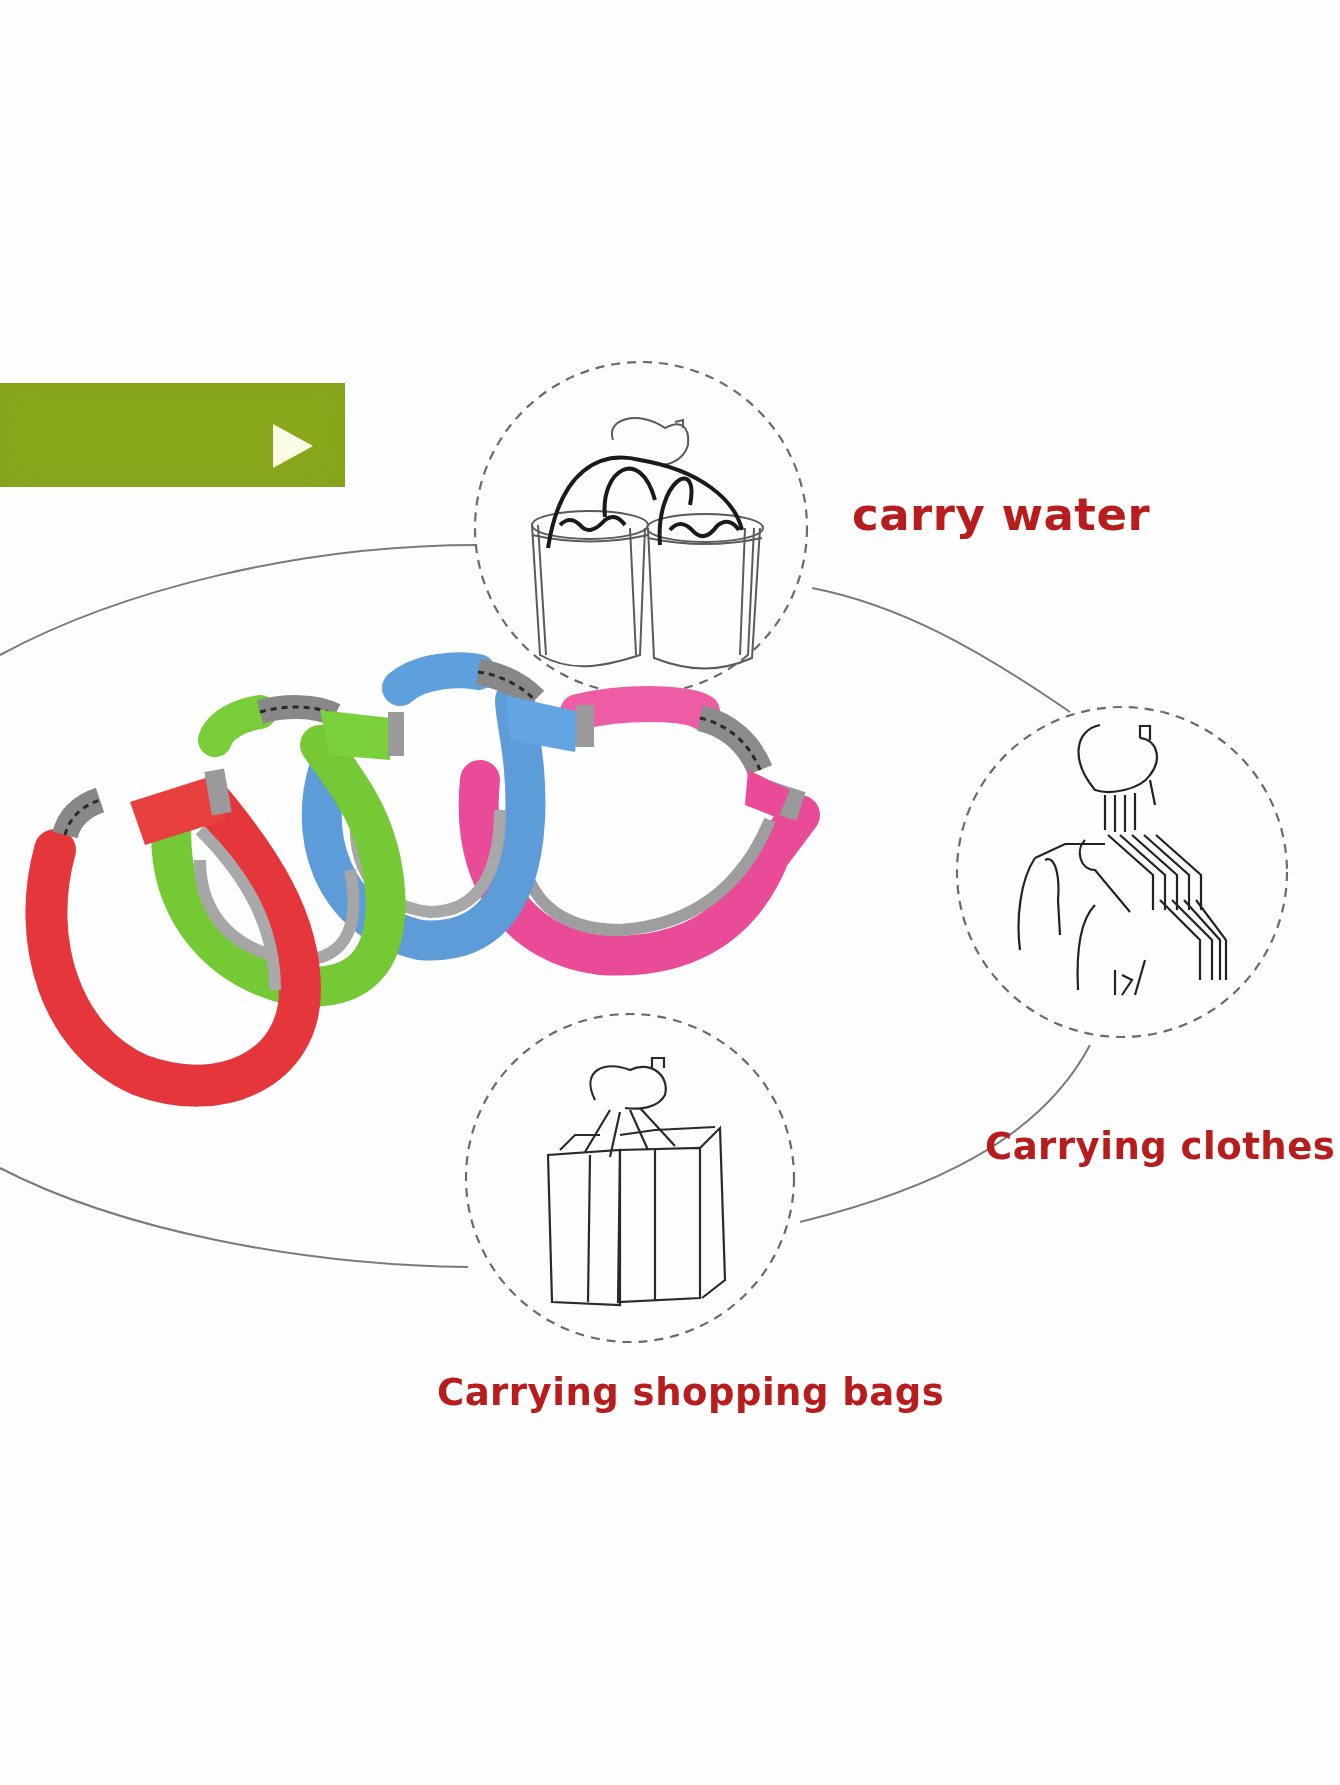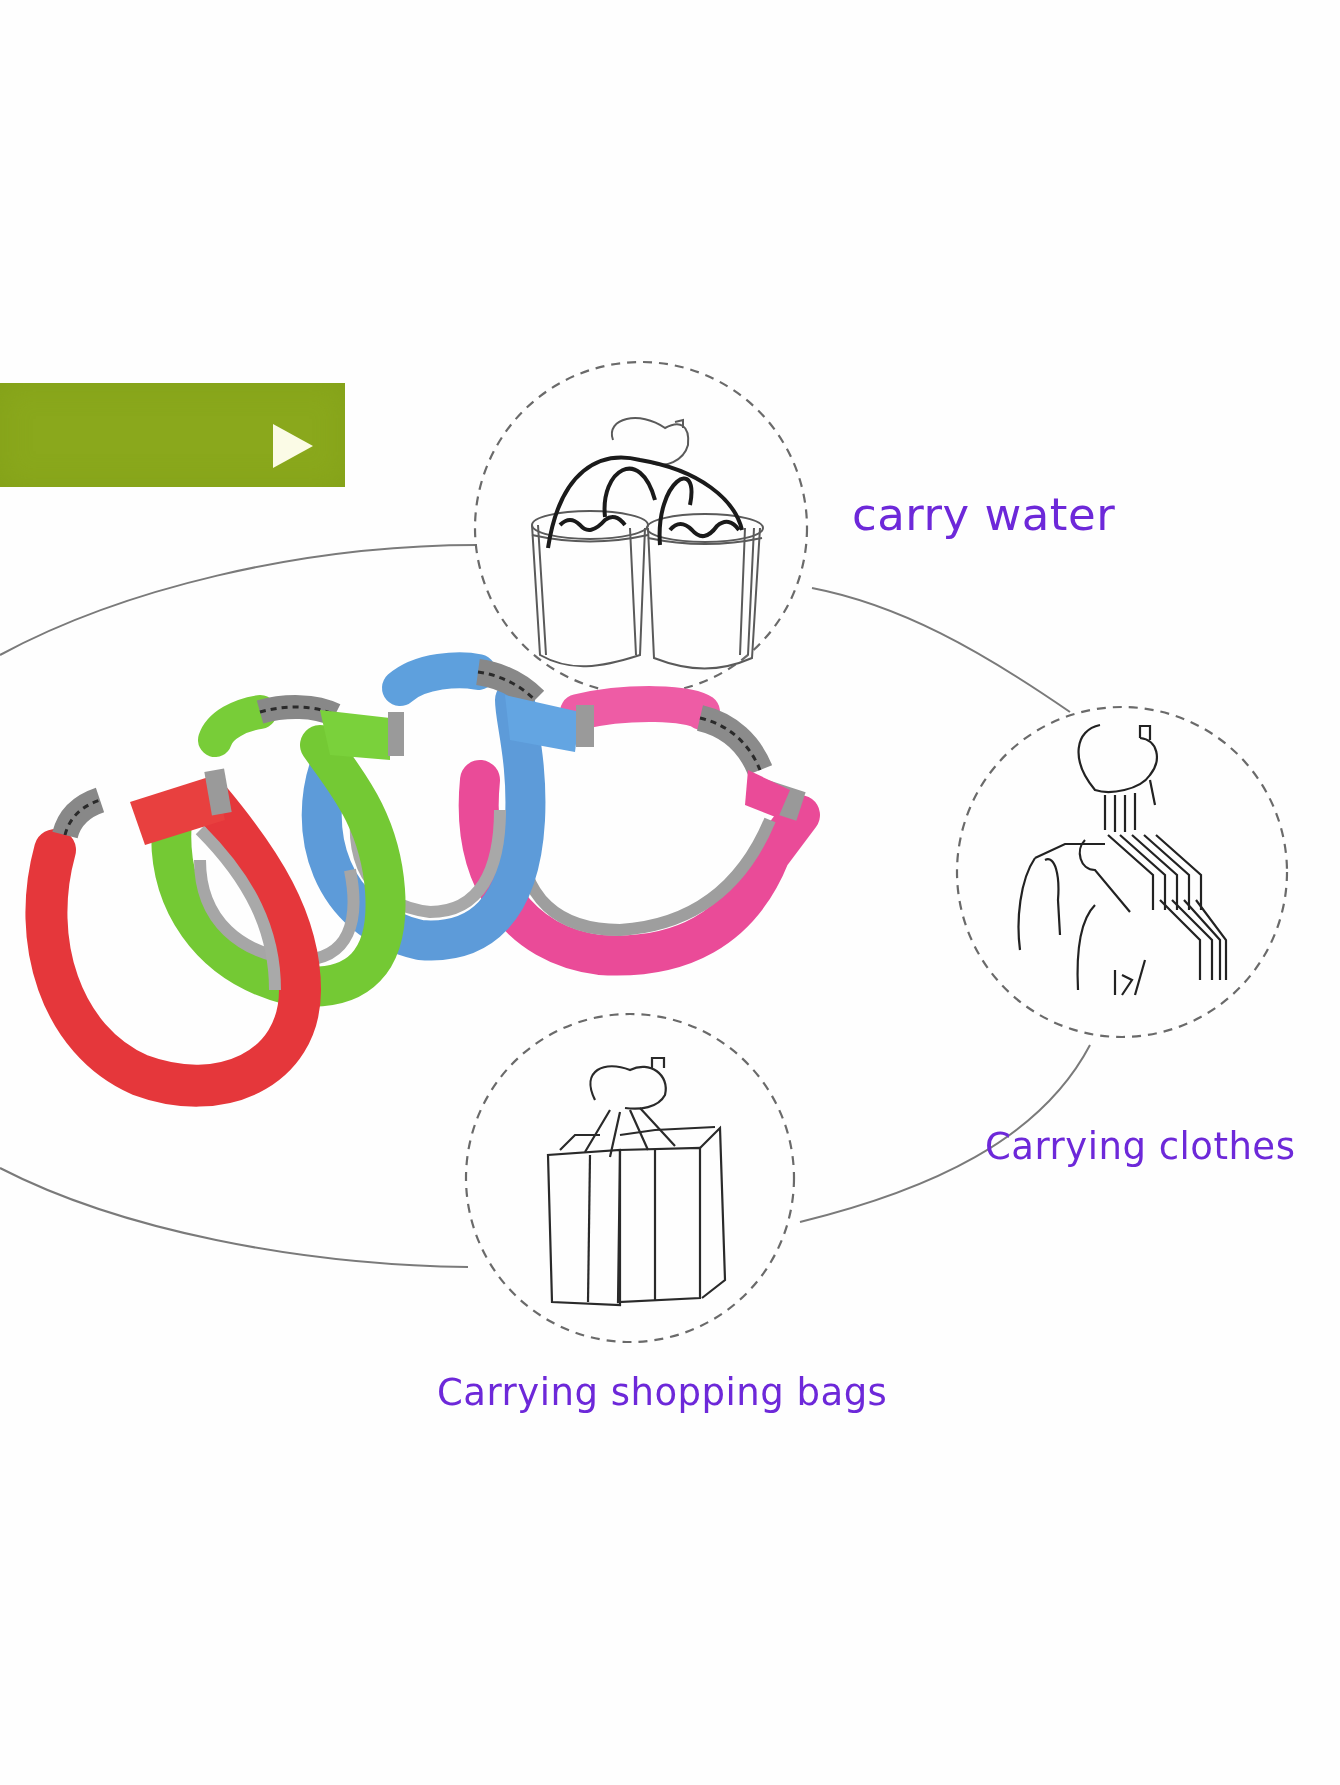--- a/index.html
+++ b/index.html
@@ -21,21 +21,21 @@
       font-size: 30px; font-weight: bold; filter: blur(6px);
       letter-spacing: 4px;
     }
     .play-icon {
       position: absolute; left: 273px; top: 41px; width: 0; height: 0;
       border-top: 22px solid transparent;
       border-bottom: 22px solid transparent;
       border-left: 40px solid #fbfbe6;
     }
     .label {
-      position: absolute; color: #6d28d9; font-weight: normal;
+      position: absolute; color: #b91c1c; font-weight: bold;
       font-family: "DejaVu Sans", sans-serif; white-space: nowrap;
       letter-spacing: 0.5px;
     }
     .label-water { left: 852px; top: 488px; font-size: 45px; }
     .label-clothes { left: 985px; top: 1125px; font-size: 37px; }
     .label-bags { left: 437px; top: 1371px; font-size: 37px; }
     svg.art { position: absolute; left: 0; top: 0; }
   </style>
 </head>
 <body>

